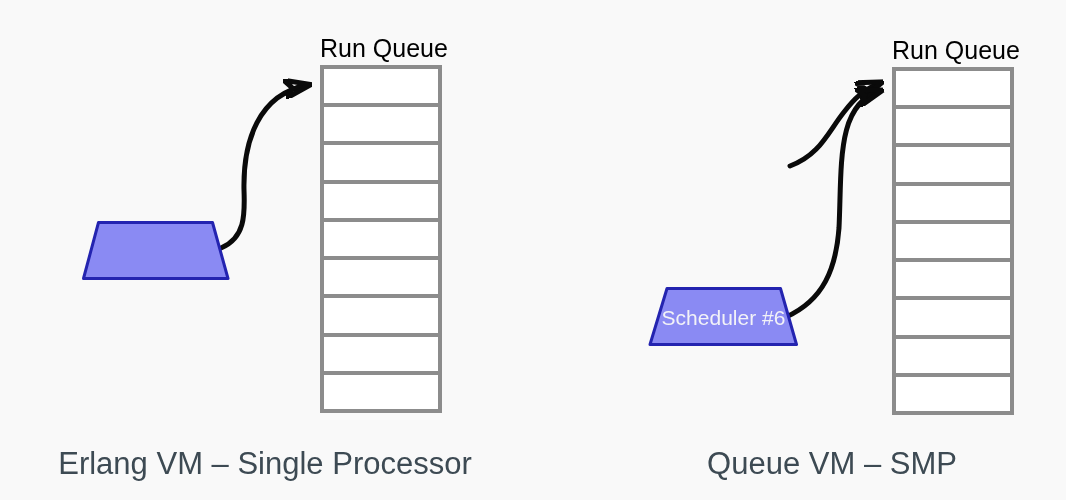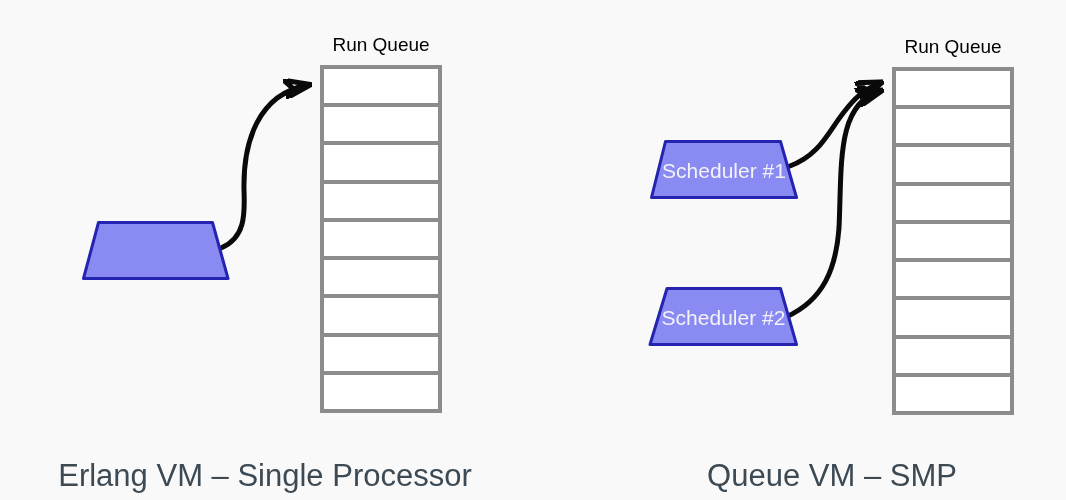--- a/index.html
+++ b/index.html
@@ -49,21 +49,21 @@
   .queue-cell {
     flex: 1;
     background: var(--queue-cell);
   }
   .queue-left  { left: 320px; top: 65px;  width: 122px; height: 348px; }
   .queue-right { left: 892px; top: 67px;  width: 122px; height: 348px; }
   .queue-label {
     position: absolute;
     width: 122px;
     text-align: center;
-    font-size: 19px;
+    font-size: 25px;
     color: var(--queue-label-text);
     white-space: nowrap;
   }
   .queue-label-left  { left: 320px; top: 34px; }
   .queue-label-right { left: 892px; top: 36px; }
   .scheduler {
     position: absolute;
     display: flex;
     align-items: center;
     justify-content: center;
@@ -84,21 +84,21 @@
     color: var(--scheduler-text);
     font-size: 21px;
     white-space: nowrap;
     padding-top: 2px;
   }
   .sched-single { left: 82px;  top: 220px; width: 148px; height: 61px; }
   .sched-smp1   { left: 649px; top: 139px; width: 150px; height: 61px; }
   .sched-smp2   { left: 648px; top: 286px; width: 151px; height: 61px; }
   .caption {
     position: absolute;
-    top: 458px;
+    top: 446px;
     text-align: center;
     font-size: 31px;
     color: var(--caption-text);
     white-space: nowrap;
   }
   .caption-left  { left: 10px;  width: 510px; }
   .caption-right { left: 600px; width: 464px; }
 </style>
 </head>
 <body>
@@ -145,29 +145,23 @@
       <div class="queue-cell"></div>
       <div class="queue-cell"></div>
       <div class="queue-cell"></div>
       <div class="queue-cell"></div>
       <div class="queue-cell"></div>
       <div class="queue-cell"></div>
       <div class="queue-cell"></div>
       <div class="queue-cell"></div>
     </div>
 
-  <div class="scheduler sched-smp1">
-    <svg viewBox="0 0 150 61" preserveAspectRatio="none">
-      <polygon points="16.5,2.5 131.5,2.5 147.5,58.5 2.5,58.5"></polygon>
-    </svg>
-    <span class="sched-label">Scheduler #1</span>
-  </div>
 
   <div class="scheduler sched-smp2">
     <svg viewBox="0 0 151 61" preserveAspectRatio="none">
       <polygon points="19,2.5 132.5,2.5 148.5,58.5 2,58.5"></polygon>
     </svg>
-    <span class="sched-label">Scheduler #2</span>
+    <span class="sched-label">Scheduler #6</span>
   </div>
 
   <div class="caption caption-right">Queue VM – SMP</div>
 
 </div>
 
 </body></html>

